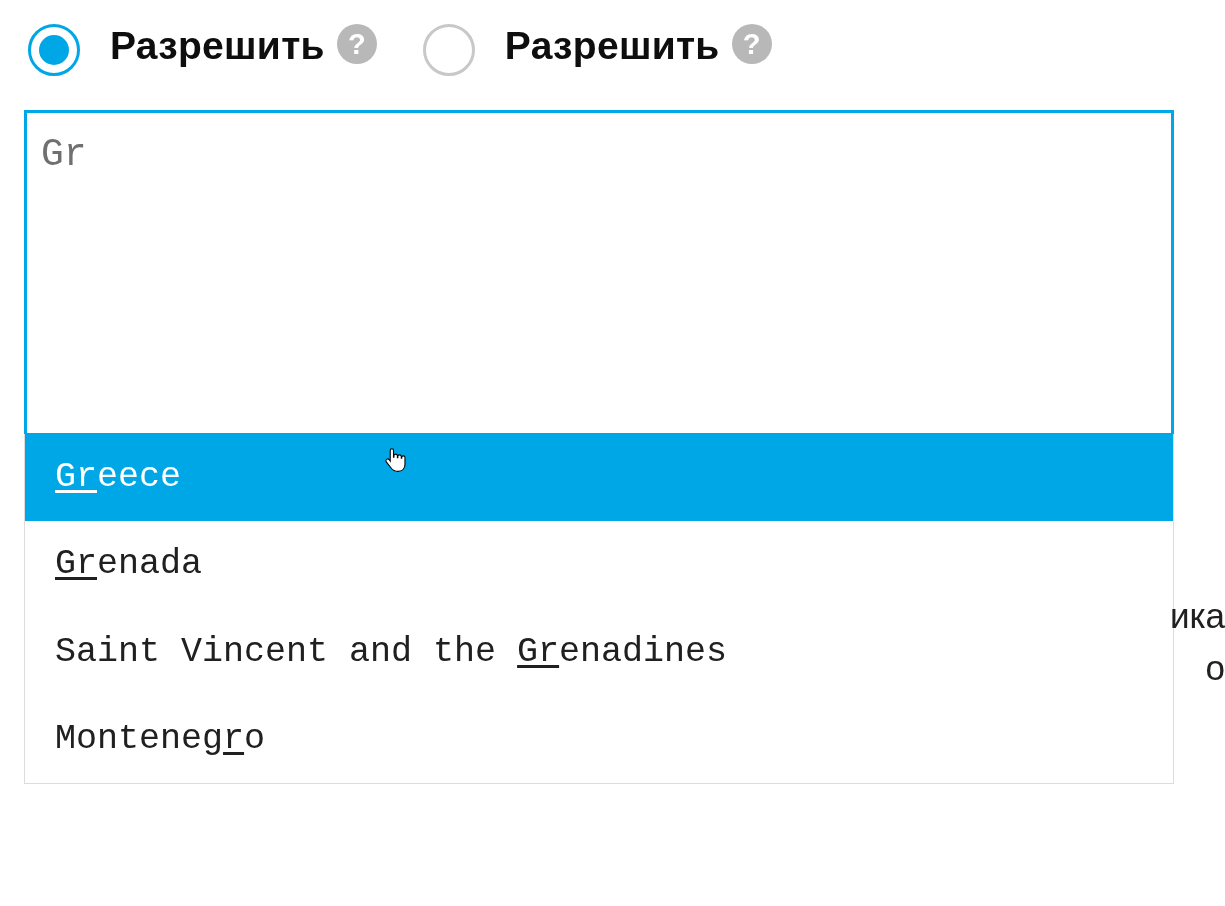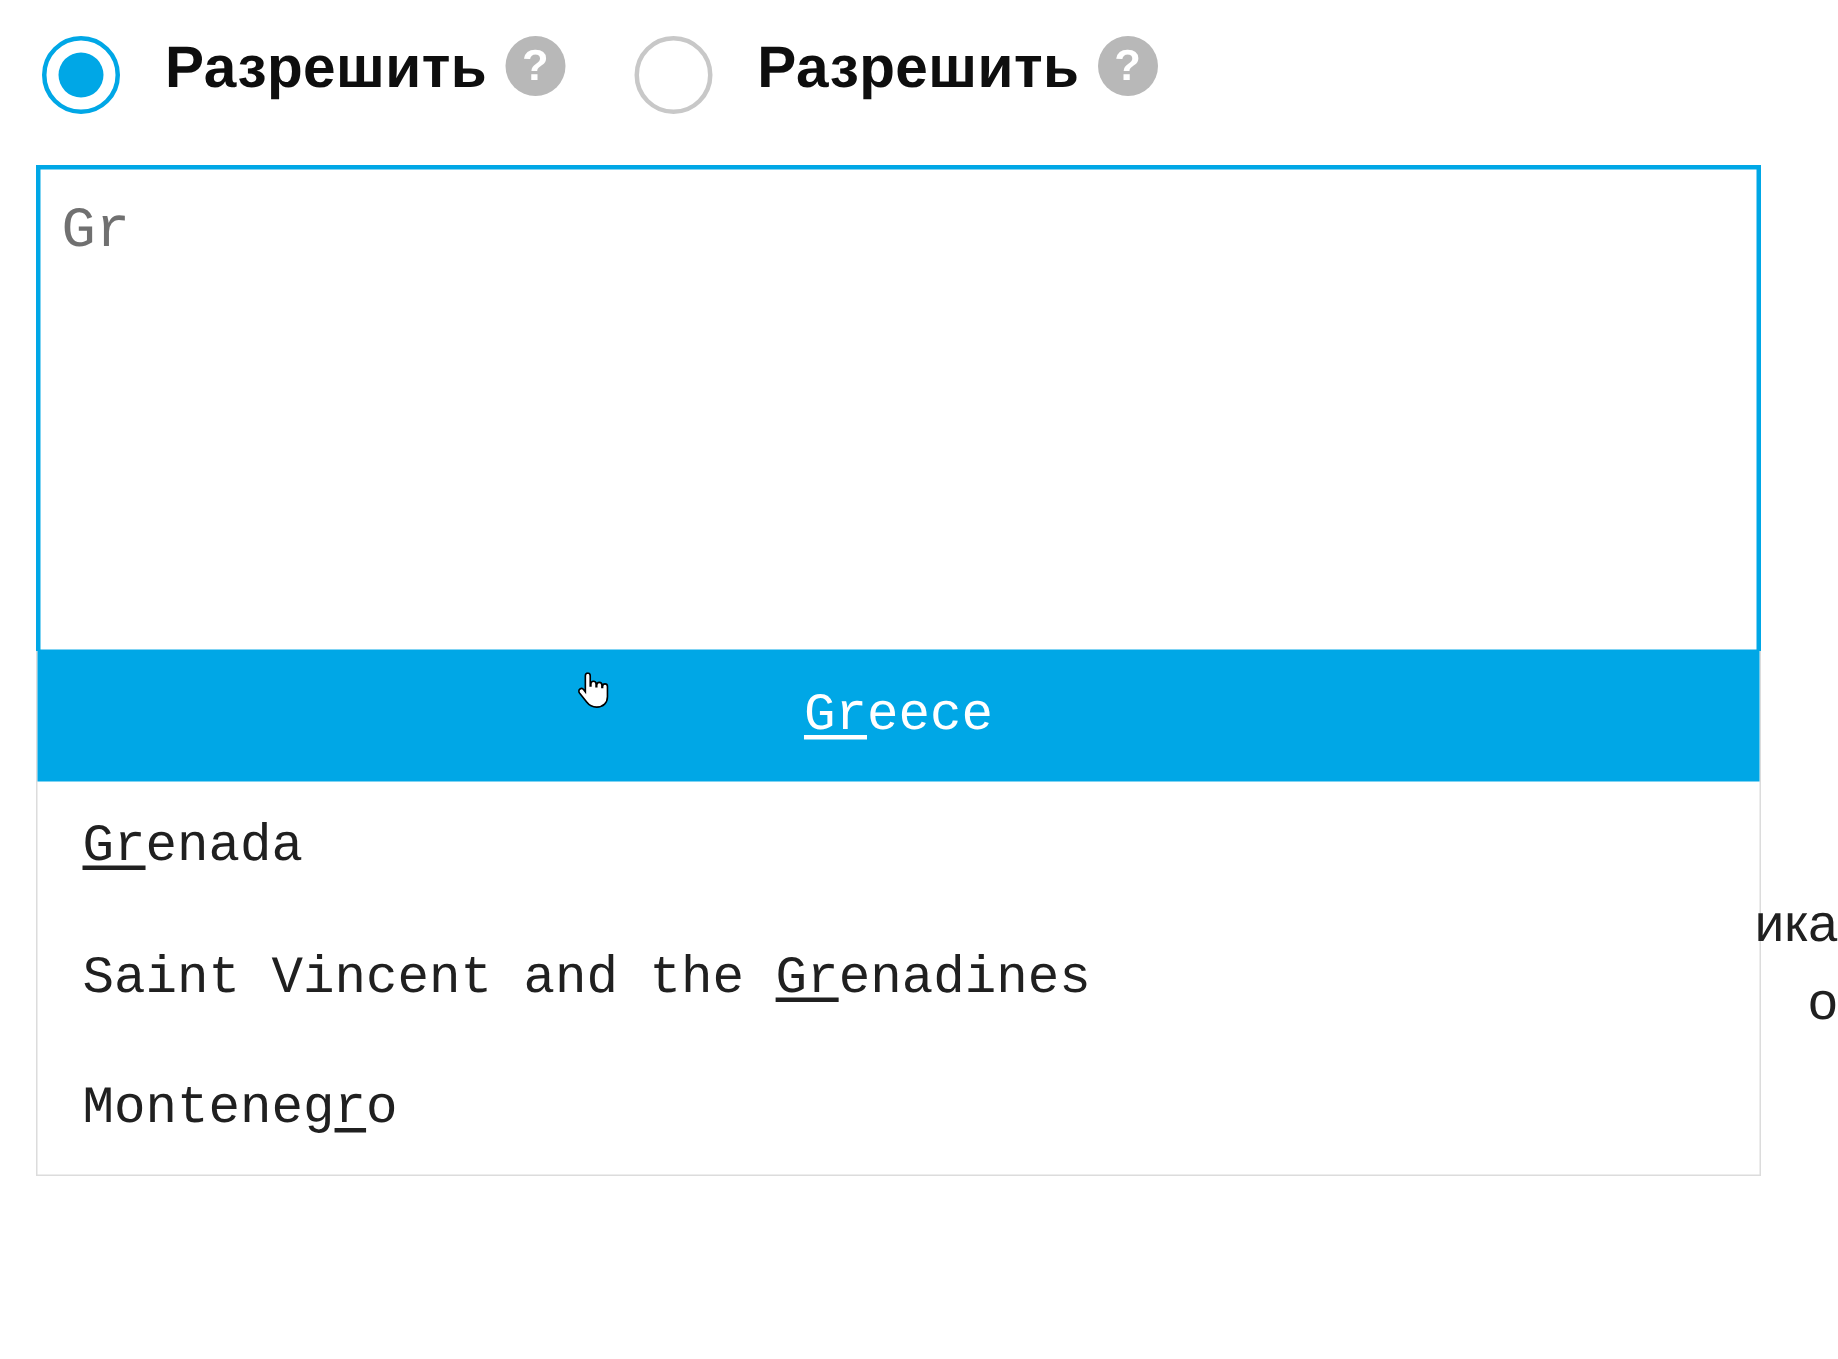--- a/index.html
+++ b/index.html
@@ -99,21 +99,20 @@
     padding: 20px 30px;
     font-size: 35px;
     font-weight: 400;
     color: #202020;
     cursor: pointer;
     line-height: 1.35;
   }
   .option.highlight {
     background: #00a7e6;
     color: #ffffff;
-    text-align: center;
   }
   .option .ul { text-decoration: underline; text-underline-offset: 4px; }
 
   
   .cursor-pointer {
     position: absolute;
     top: 447px;
     left: 384px;
     width: 22px;
     height: 26px;

